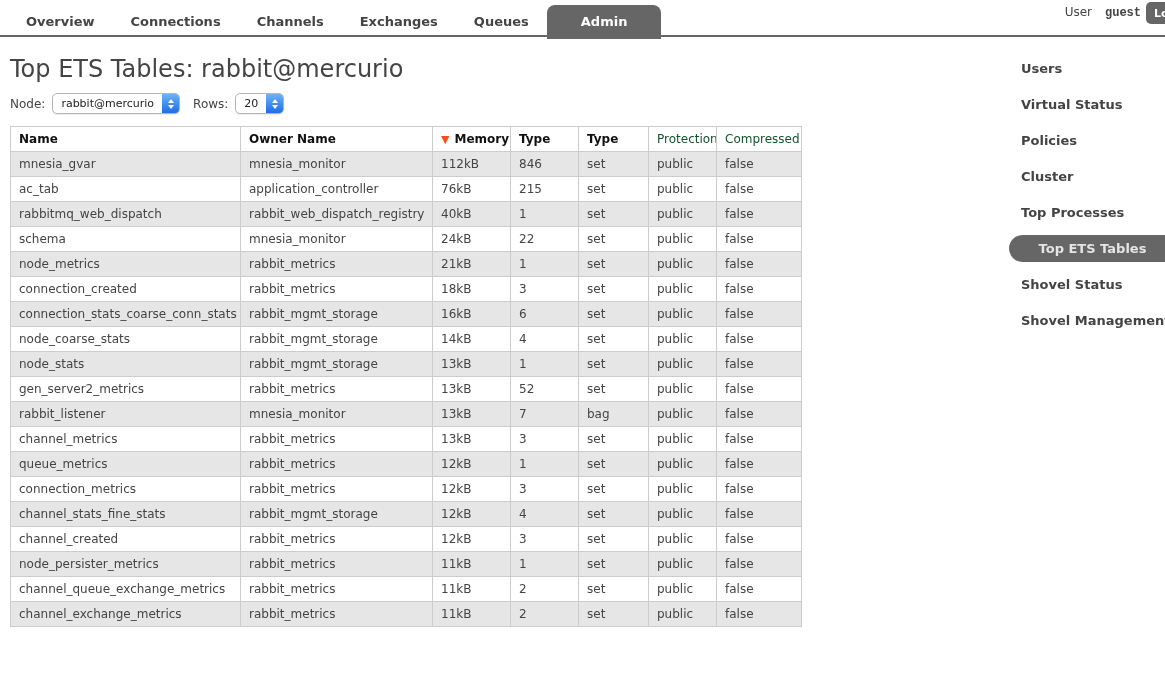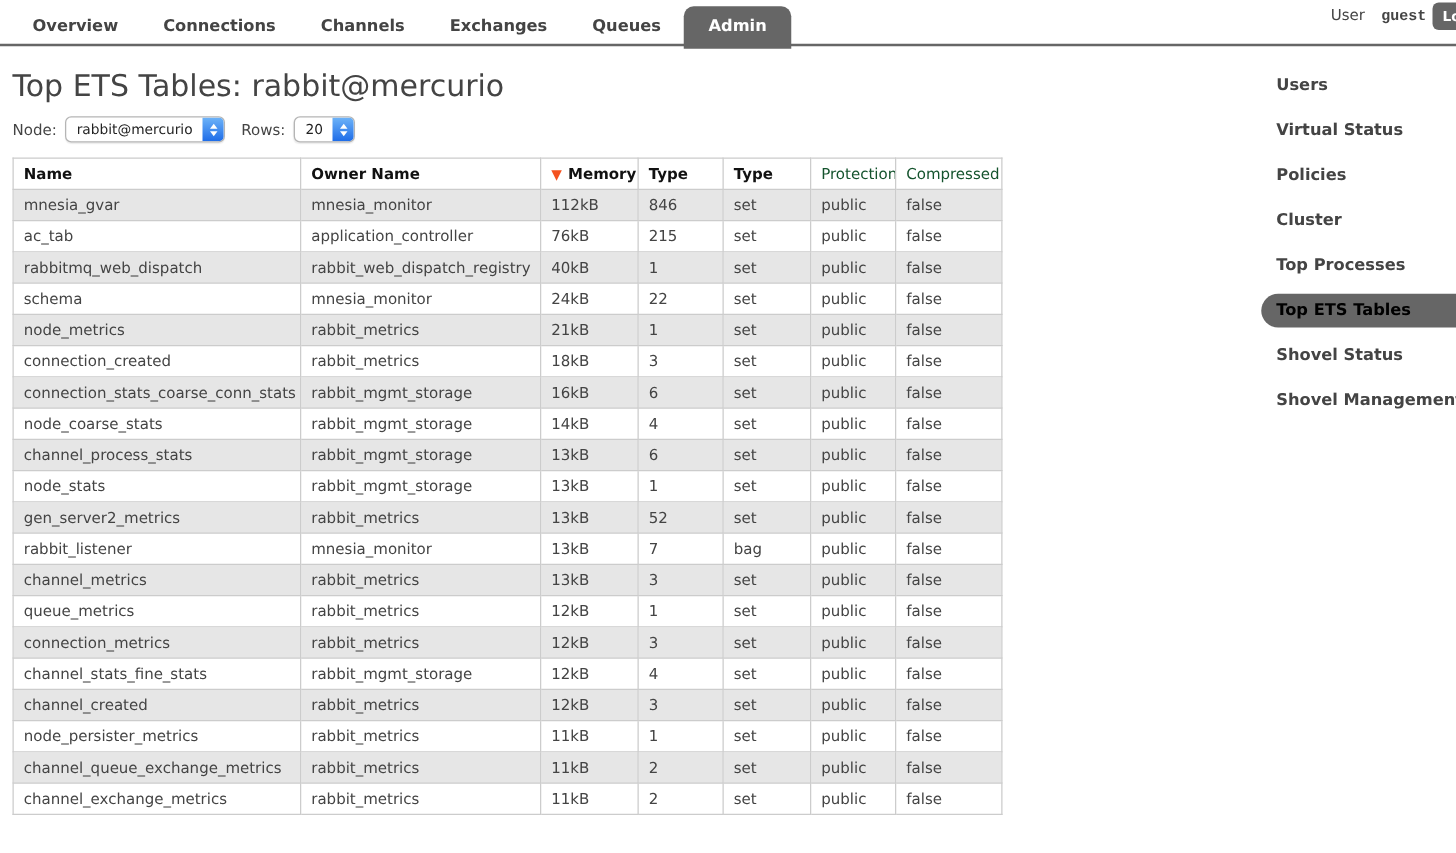--- a/index.html
+++ b/index.html
@@ -15,21 +15,21 @@
   }
   
   .topbar{position:relative;height:37px;border-bottom:2px solid var(--gray);}
   .tabs{display:flex;align-items:flex-end;height:37px;padding-left:8px;}
   .tab{
     padding:9px 18px 8px;font-size:13px;font-weight:bold;color:var(--text);
     cursor:pointer;white-space:nowrap;
   }
   .tab.active{
     background:var(--gray);color:#fff;border-radius:8px 8px 0 0;
-    padding:9px 20px 10px;margin-bottom:-2px;
+    padding:9px 34px 10px;margin-bottom:-2px;
   }
   .userbox{position:absolute;top:5px;right:24px;font-size:12px;color:var(--text);}
   .userbox b{margin-left:13px;font-family:Liberation Mono, monospace;}
   .logout{
     position:absolute;left:1146px;top:2px;width:70px;height:22px;
     background:var(--gray);color:#fff;border:0;border-radius:5px;
     font-size:11px;font-weight:bold;font-family:inherit;text-align:left;padding-left:8px;
   }
   
   h1{
@@ -61,21 +61,21 @@
   tbody tr:nth-child(odd) td{background:var(--rowalt);}
   tbody tr:nth-child(even) td{background:#fff;}
   .sort-arrow{color:var(--arrow);font-size:11px;margin-right:5px;}
   
   .sidebar{position:absolute;top:55px;right:0;width:156px;}
   .side-item{
     font-size:13px;font-weight:bold;color:var(--text);padding:6px 1px 6px 12px;
     margin-bottom:9px;cursor:pointer;white-space:nowrap;
   }
   .side-item.active{
-    background:var(--gray);color:#000000;border-radius:14px 0 0 14px;
+    background:var(--gray);color:#e5e5e5;border-radius:14px 0 0 14px;text-align:center;
   }
 </style>
 </head>
 <body>
 
 <div class="topbar">
   <div class="tabs" id="tabs">
       <div class="tab">Overview</div>
       <div class="tab">Connections</div>
       <div class="tab">Channels</div>
@@ -201,29 +201,20 @@
       <tr>
         <td>node_coarse_stats</td>
         <td>rabbit_mgmt_storage</td>
         <td>14kB</td>
         <td>4</td>
         <td>set</td>
         <td>public</td>
         <td>false</td>
       </tr>
       <tr>
-        <td>channel_process_stats</td>
-        <td>rabbit_mgmt_storage</td>
-        <td>13kB</td>
-        <td>6</td>
-        <td>set</td>
-        <td>public</td>
-        <td>false</td>
-      </tr>
-      <tr>
         <td>node_stats</td>
         <td>rabbit_mgmt_storage</td>
         <td>13kB</td>
         <td>1</td>
         <td>set</td>
         <td>public</td>
         <td>false</td>
       </tr>
       <tr>
         <td>gen_server2_metrics</td>

